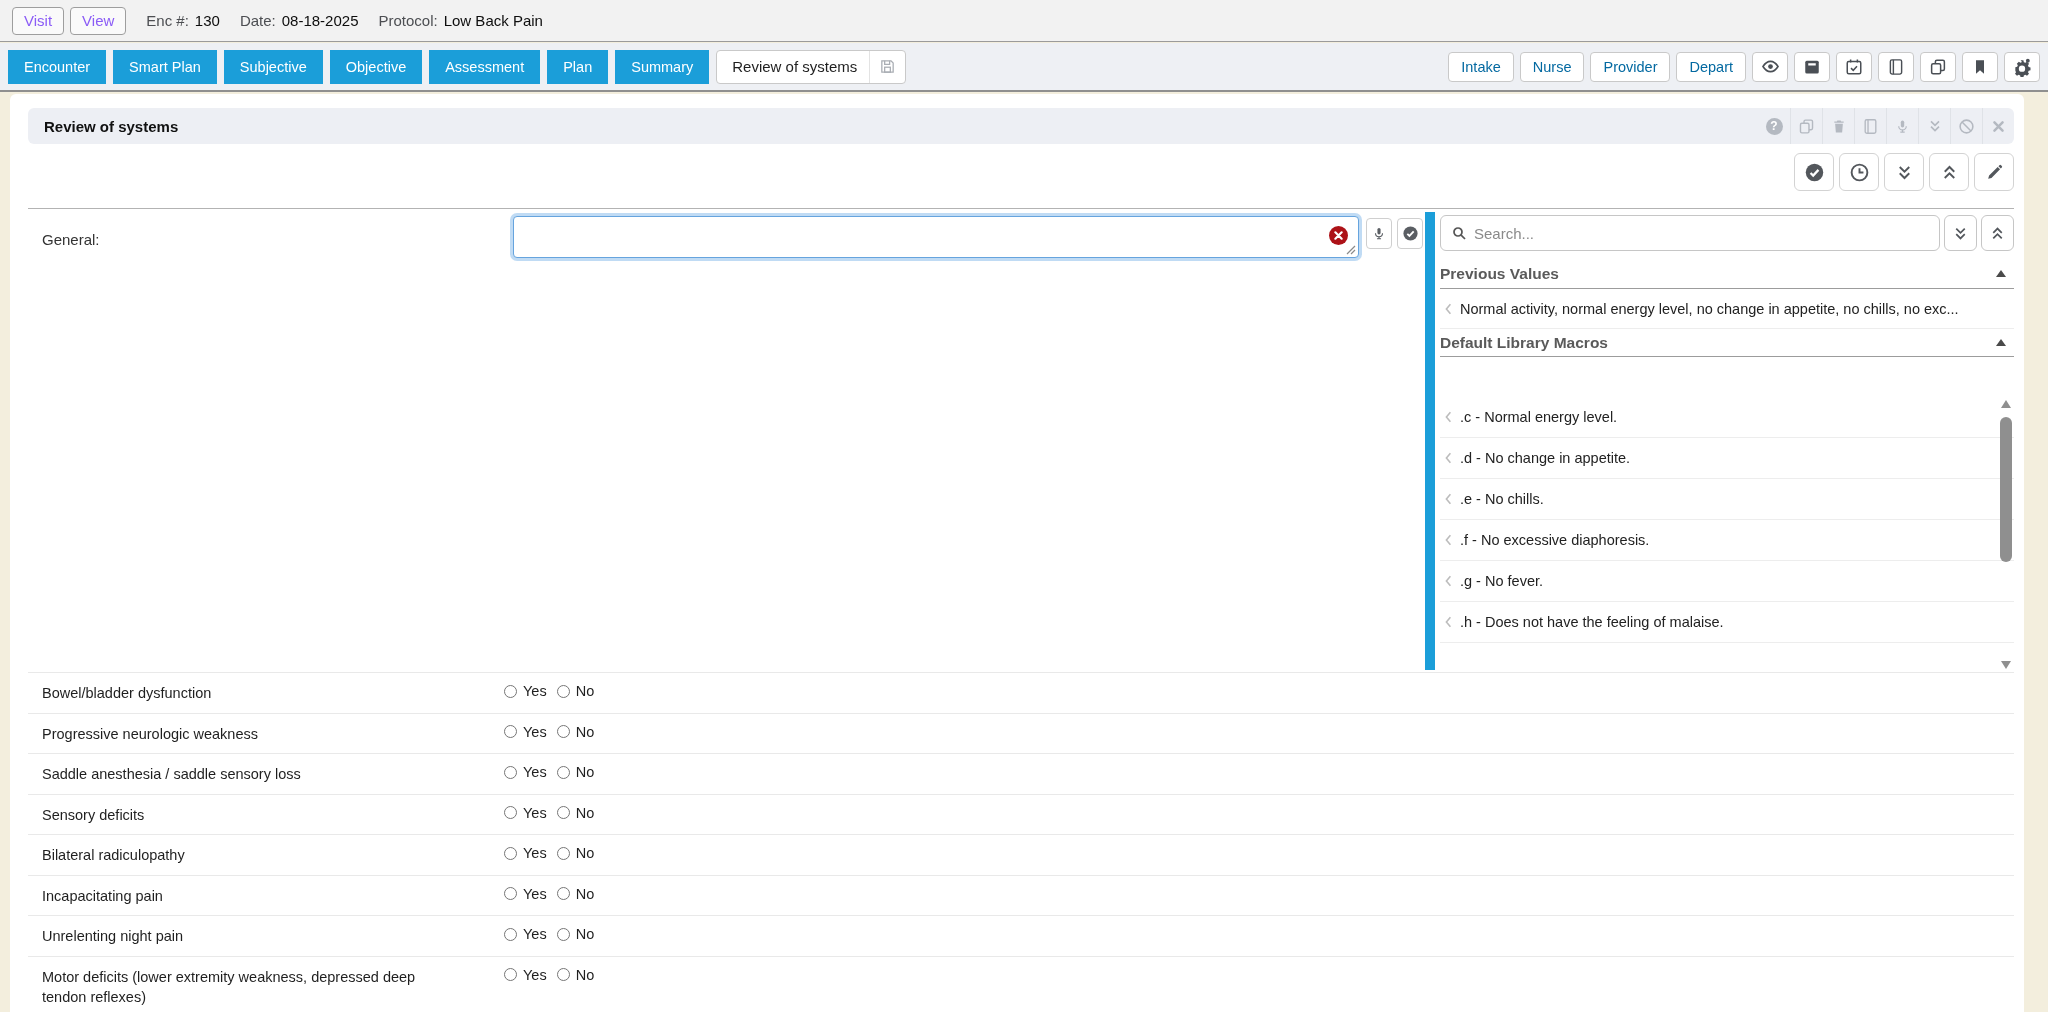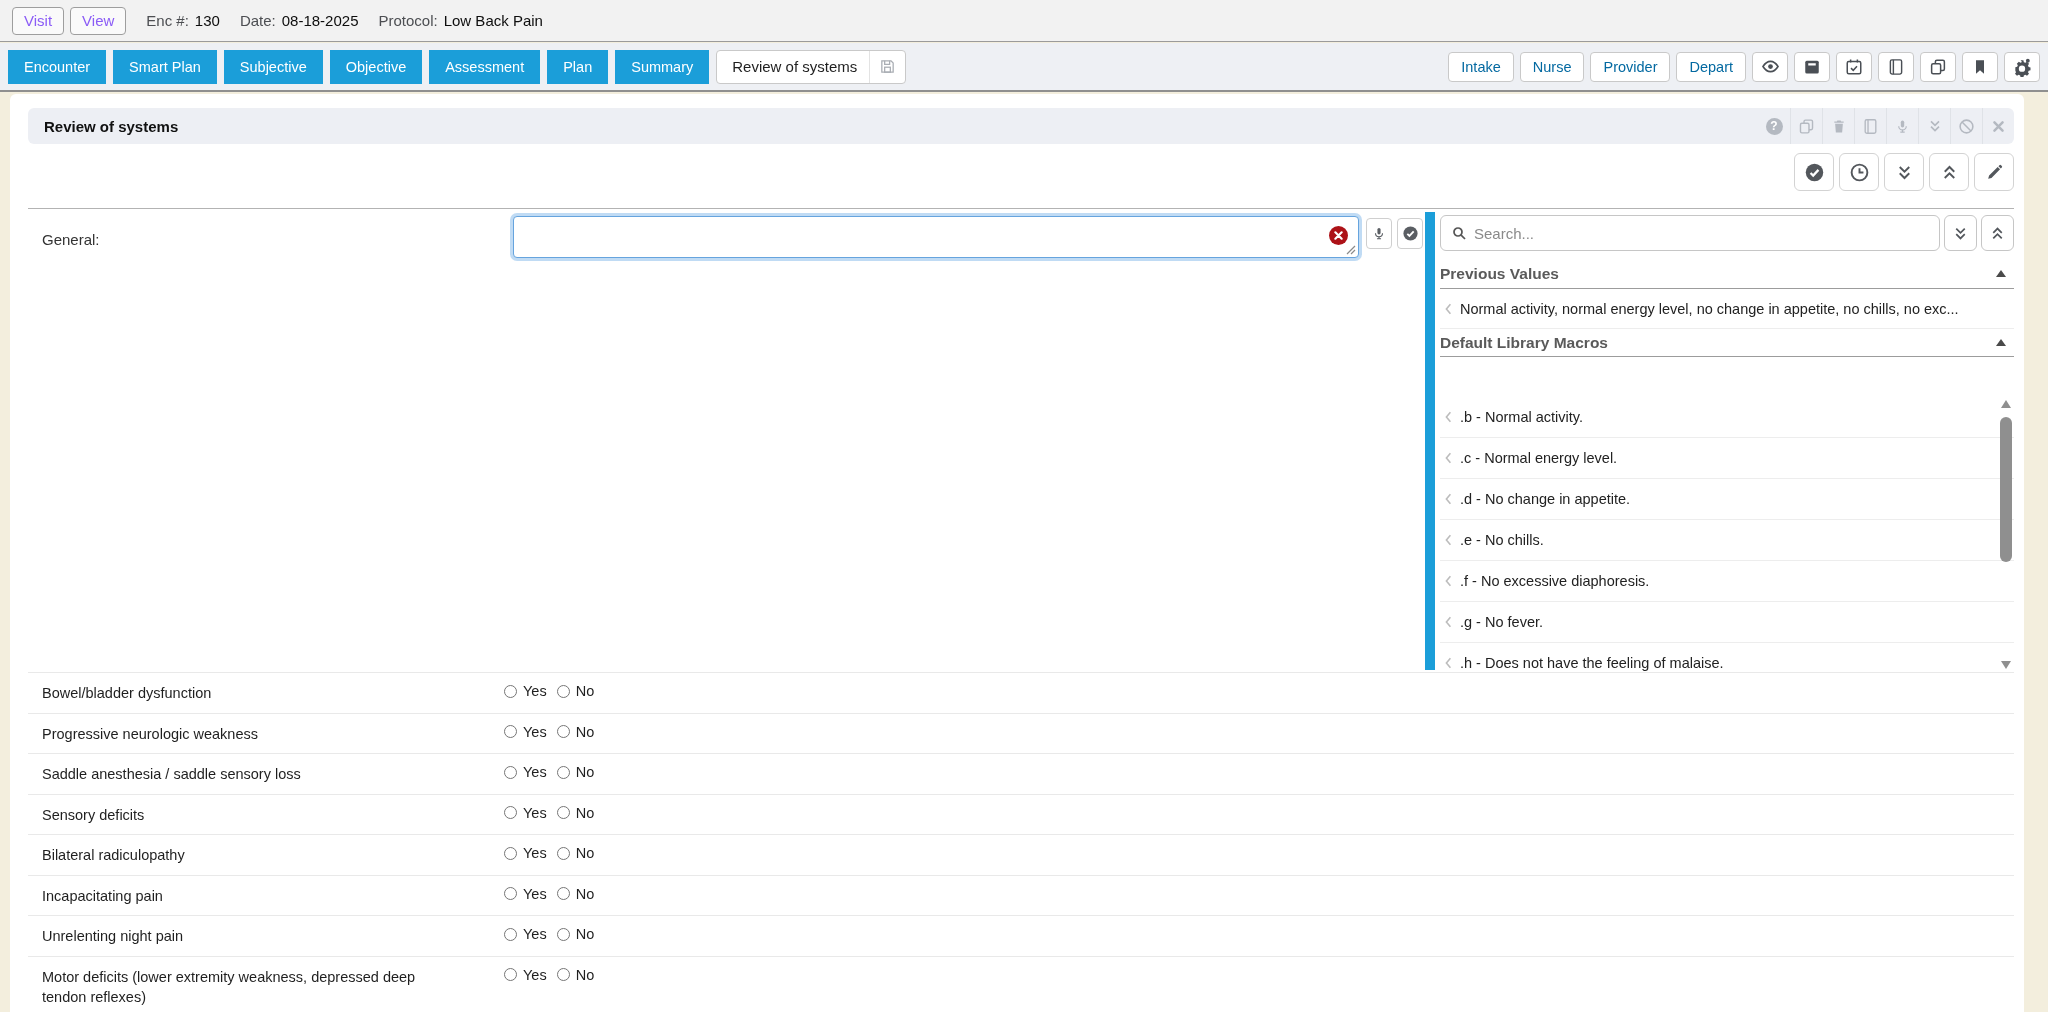--- a/index.html
+++ b/index.html
@@ -420,28 +420,20 @@
         </div>
       </div>
 
       <div class="macro-list">
         <div class="list-item">
           <span class="chev-left">
               <svg width="8" height="14" viewBox="0 0 10 16" fill="none" stroke="#bcbcbc" stroke-width="2">
                 <path d="M8 2L3 8l5 6"></path>
               </svg>
             </span>
-          <span>.b - Normal activity.</span>
-        </div>
-        <div class="list-item">
-          <span class="chev-left">
-              <svg width="8" height="14" viewBox="0 0 10 16" fill="none" stroke="#bcbcbc" stroke-width="2">
-                <path d="M8 2L3 8l5 6"></path>
-              </svg>
-            </span>
           <span>.c - Normal energy level.</span>
         </div>
         <div class="list-item">
           <span class="chev-left">
               <svg width="8" height="14" viewBox="0 0 10 16" fill="none" stroke="#bcbcbc" stroke-width="2">
                 <path d="M8 2L3 8l5 6"></path>
               </svg>
             </span>
           <span>.d - No change in appetite.</span>
         </div>

